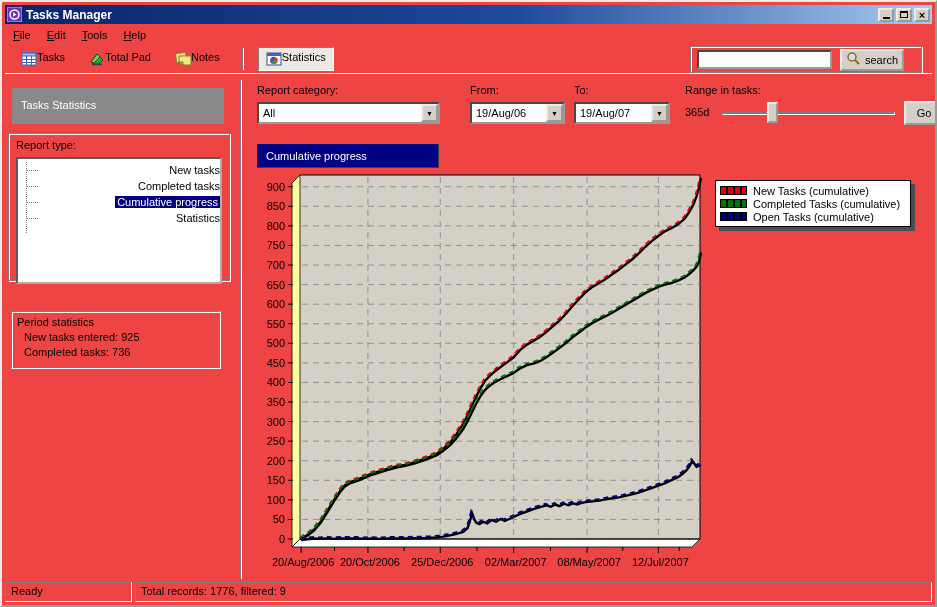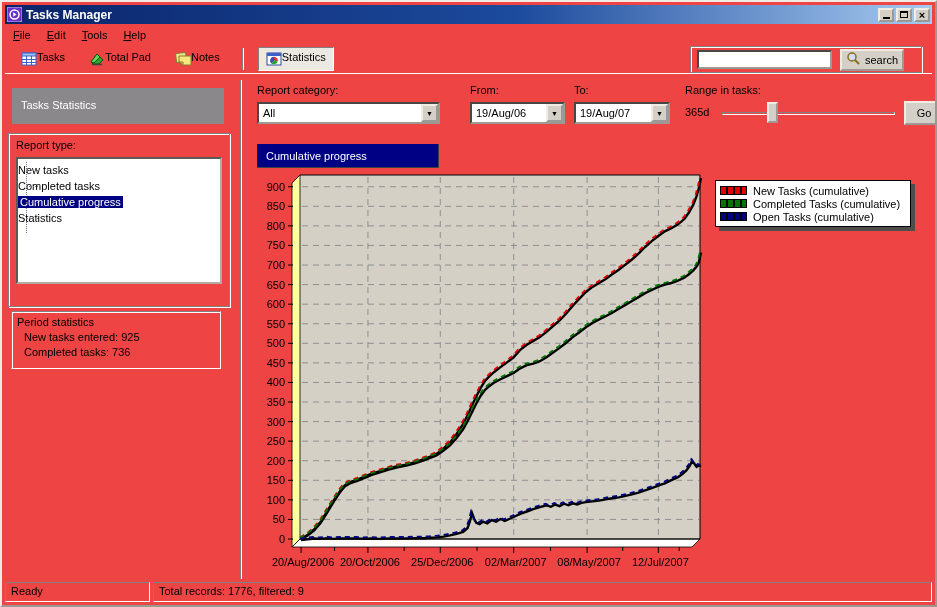--- a/index.html
+++ b/index.html
@@ -33,28 +33,28 @@
   .search-panel{position:absolute;right:10px;top:2px;width:232px;height:27px;
     border:1px solid #808080;box-shadow:1px 1px 0 #fff,inset 1px 1px 0 #fff;
     display:flex;align-items:center;padding:0 6px;gap:8px;}
   .search-input{width:135px;height:19px;border:2px inset #9c9a94;background:#fff;
     font-family:inherit;font-size:11px;padding:0 3px;}
   .search-btn{height:22px;width:64px;background:#d4d0c8;border:2px outset #f0ece4;
     display:flex;align-items:center;justify-content:center;gap:4px;font-size:11px;cursor:pointer;}
   
   .side-header{position:absolute;left:10px;top:86px;width:212px;height:36px;
     background:#8a888a;color:#fff;line-height:34px;padding-left:9px;}
-  .groupbox{position:absolute;left:6px;top:131px;width:222px;height:174px;
+  .groupbox{position:absolute;left:6px;top:131px;width:222px;height:148px;
     border:1px solid #808080;box-shadow:1px 1px 0 #fff,inset 1px 1px 0 #fff;}
   .groupbox .gb-label{padding:5px 0 0 7px;display:block;}
   .listbox{position:absolute;left:7px;top:23px;width:206px;height:127px;
     background:#fff;border:2px inset #b0aca4;padding-top:3px;}
   .tree{position:relative;}
   .tree-rail{position:absolute;left:8px;top:0;height:71px;border-left:1px dotted #787878;}
-  .tree-item{position:relative;height:16px;line-height:16px;cursor:default;white-space:nowrap;}
+  .tree-item{position:relative;height:16px;line-height:16px;padding-left:23px;cursor:default;white-space:nowrap;text-align:right;}
   .tree-item::before{content:"";position:absolute;left:8px;top:8px;width:12px;border-top:1px dotted #787878;}
   .tree-item .sel{background:#000080;color:#fff;padding:0 2px;}
   .period-box{position:absolute;left:9px;top:309px;width:210px;height:58px;
     border:1px solid;border-color:#808080 #fff #fff #808080;
     box-shadow:inset 1px 1px 0 #fff;padding:3px 0 0 5px;line-height:15px;}
   .period-box .indent{padding-left:7px;}
   .vdivider{position:absolute;left:238px;top:78px;bottom:26px;width:2px;
     border-left:1px solid #808080;border-right:1px solid #fff;}
   
   .flabel{position:absolute;white-space:nowrap;}
@@ -76,21 +76,21 @@
   #chart-svg{position:absolute;left:255px;top:166px;}
   #chart-svg text{font-family:"Liberation Sans",sans-serif;font-size:11px;fill:#000;}
   .legend{position:absolute;left:713px;top:178px;width:196px;background:#fff;
     border:1px solid #000;box-shadow:4px 4px 0 #4d4d4d;padding:3px 4px;}
   .legend-row{display:flex;align-items:center;gap:6px;height:13px;}
   .legend-swatch{width:27px;height:9px;border:1px solid #000;flex:none;}
   
   .statusbar{position:absolute;left:3px;right:3px;bottom:3px;height:20px;display:flex;gap:3px;}
   .status-cell{border:1px solid;border-color:#808080 #fff #fff #808080;
     padding:0 5px;line-height:17px;white-space:nowrap;overflow:hidden;}
-  .status-left{width:145px;}
+  .status-left{width:127px;}
   .status-right{flex:1;}
   .icon16{width:16px;height:16px;display:inline-block;flex:none;}
 </style>
 </head>
 <body>
 
 <div class="window">
 
   <div class="titlebar">
     <span class="app-icon">

